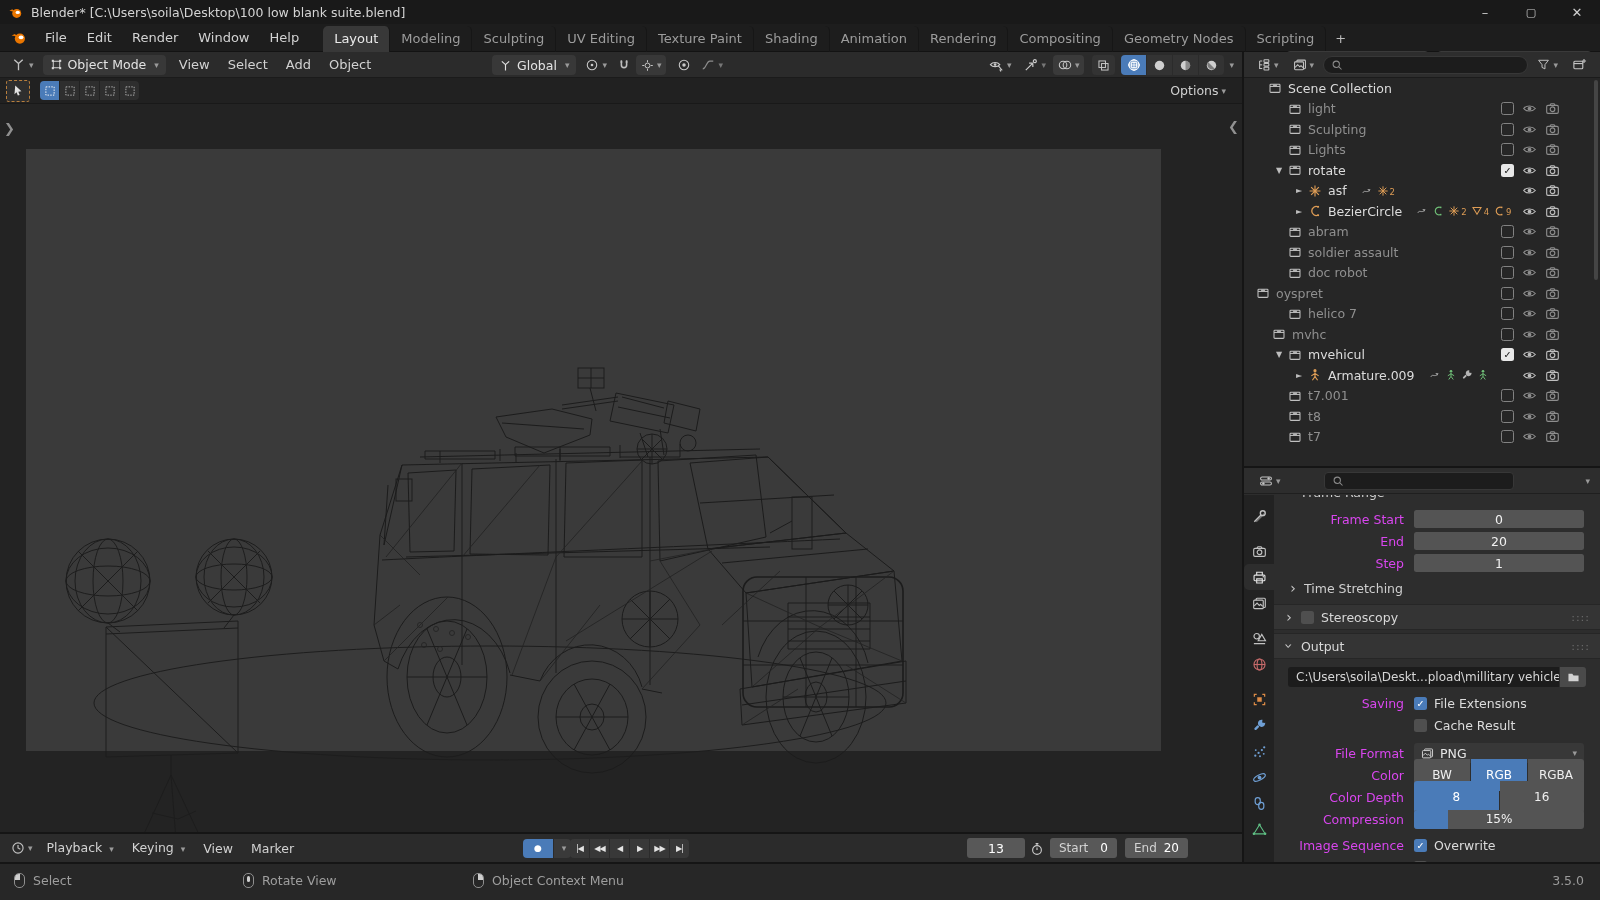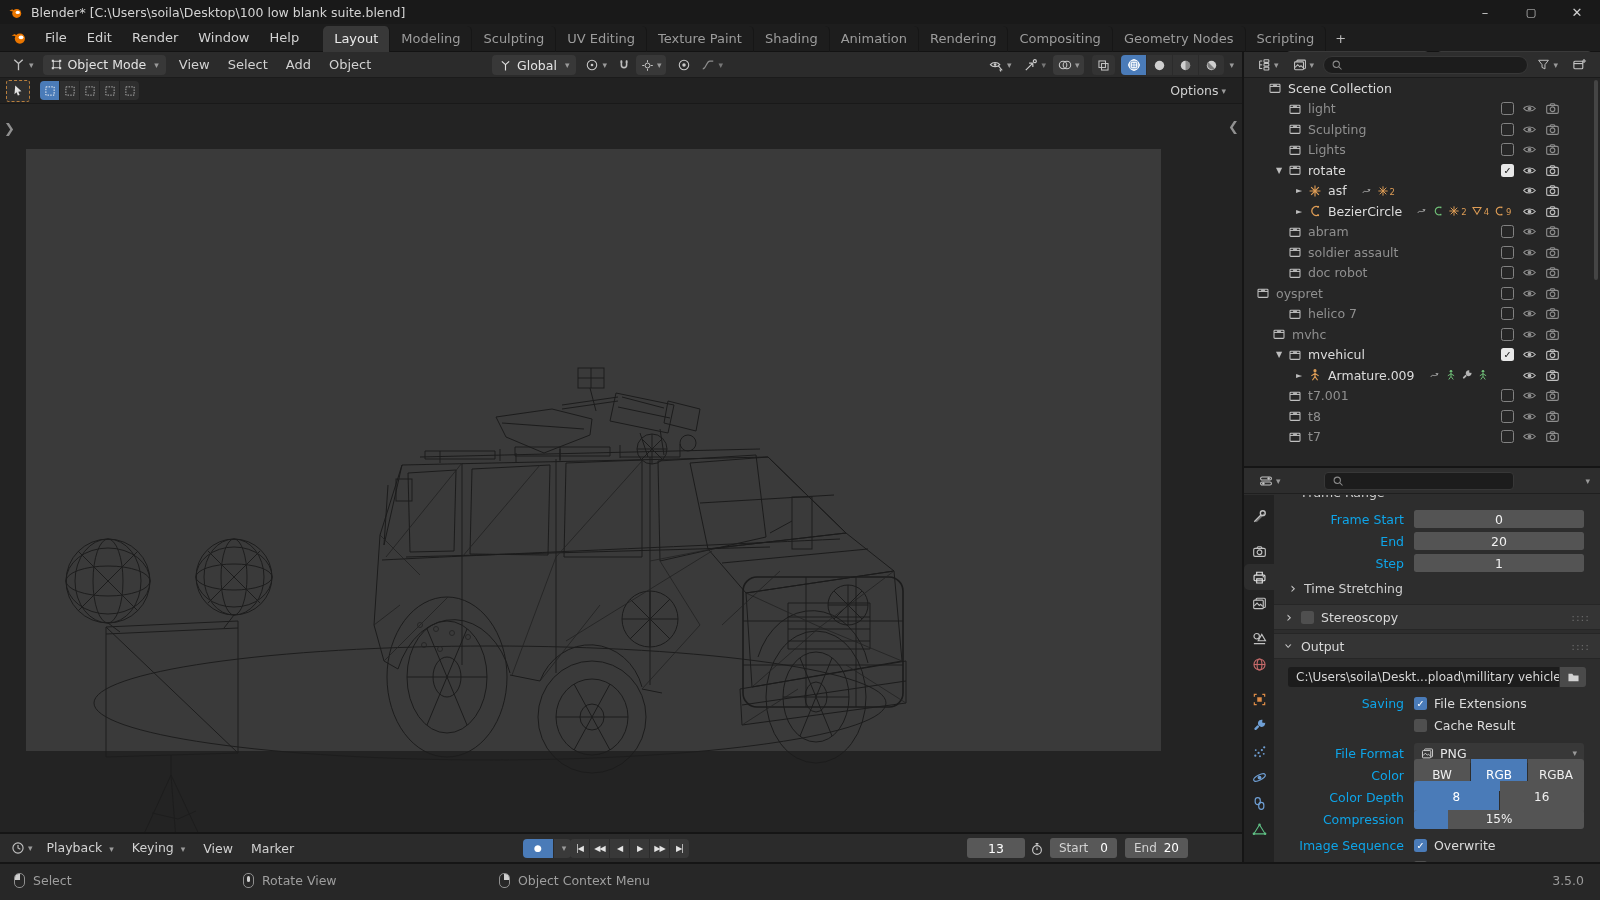--- a/index.html
+++ b/index.html
@@ -77,21 +77,21 @@
 #prop-header{height:26px;background:#2d2d2d;border-bottom:1px solid #1f1f1f;display:flex;align-items:center;padding:0 10px;gap:8px;}
 #prop-header .searchbox{max-width:190px;margin-left:30px;border-radius:4px;}
 #prop-tabs{position:absolute;left:0;top:27px;bottom:0;width:30px;background:#222;display:flex;flex-direction:column;align-items:stretch;padding-top:8px;}
 .ptab{height:26px;display:flex;align-items:center;justify-content:center;}
 .ptab.active{background:#2d2d2d;border-radius:5px 0 0 5px;}
 .ptab.gap{margin-top:9px;}
 #prop-content{position:absolute;left:30px;top:27px;right:0;bottom:0;overflow:hidden;}
 .cut-row{height:12px;overflow:hidden;color:#d0d0d0;font-size:12.5px;}
 .cut-row .inner{transform:translateY(-11px);display:flex;align-items:center;gap:4px;padding-left:14px;}
 .prow{display:flex;align-items:center;height:20px;margin:2px 16px 2px 0;}
-.plabel{width:140px;text-align:right;padding-right:10px;color:#0ea5e9;font-size:12.5px;flex:none;}
+.plabel{width:140px;text-align:right;padding-right:10px;color:#d946ef;font-size:12.5px;flex:none;}
 .pfield{flex:1;background:#545454;border-radius:2.5px;height:18px;display:flex;align-items:center;justify-content:center;color:#f2f2f2;font-size:12.5px;}
 .pctrl{flex:1;display:flex;align-items:center;gap:7px;color:#dcdcdc;font-size:12.5px;}
 .subpanel{display:flex;align-items:center;gap:6px;height:26px;padding-left:14px;color:#cfcfcf;font-size:12.5px;}
 .panelhdr{display:flex;align-items:center;gap:7px;height:26px;background:#343434;border-top:1px solid #262626;border-bottom:1px solid #262626;padding:0 10px;color:#d8d8d8;font-size:12.5px;margin-top:3px;}
 .panelhdr .grip{margin-left:auto;color:#6d6d6d;letter-spacing:1px;font-size:11px;}
 .pathrow{display:flex;align-items:center;margin:8px 14px 6px 14px;height:20px;}
 .pathfield{flex:1;background:#1c1c1c;border-radius:3px 0 0 3px;height:20px;display:flex;align-items:center;padding:0 8px;font-size:12px;color:#d6d6d6;white-space:nowrap;overflow:hidden;}
 .pathbtn{width:26px;height:20px;background:#4a4a4a;border-radius:0 3px 3px 0;display:flex;align-items:center;justify-content:center;margin-left:1px;color:#d2d2d2;}
 .seg{flex:1;display:flex;gap:1px;border-radius:3px;overflow:hidden;height:32px;}
 .seg .opt{flex:1;background:#545454;display:flex;align-items:center;justify-content:center;color:#efefef;font-size:12px;}
@@ -1472,18 +1472,18 @@
 </div>
 
 <div id="statusbar">
   <div id="status-items">
       <div class="statitem" style="left:14px"><span class="mouse left">
           <i></i>
         </span>Select</div>
       <div class="statitem" style="left:243px"><span class="mouse mid">
           <i></i>
         </span>Rotate View</div>
-      <div class="statitem" style="left:499px"><span class="mouse right">
+      <div class="statitem" style="left:473px"><span class="mouse right">
           <i></i>
         </span>Object Context Menu</div>
     </div>
   <div id="version">3.5.0</div>
 </div>
 
 </body></html>

